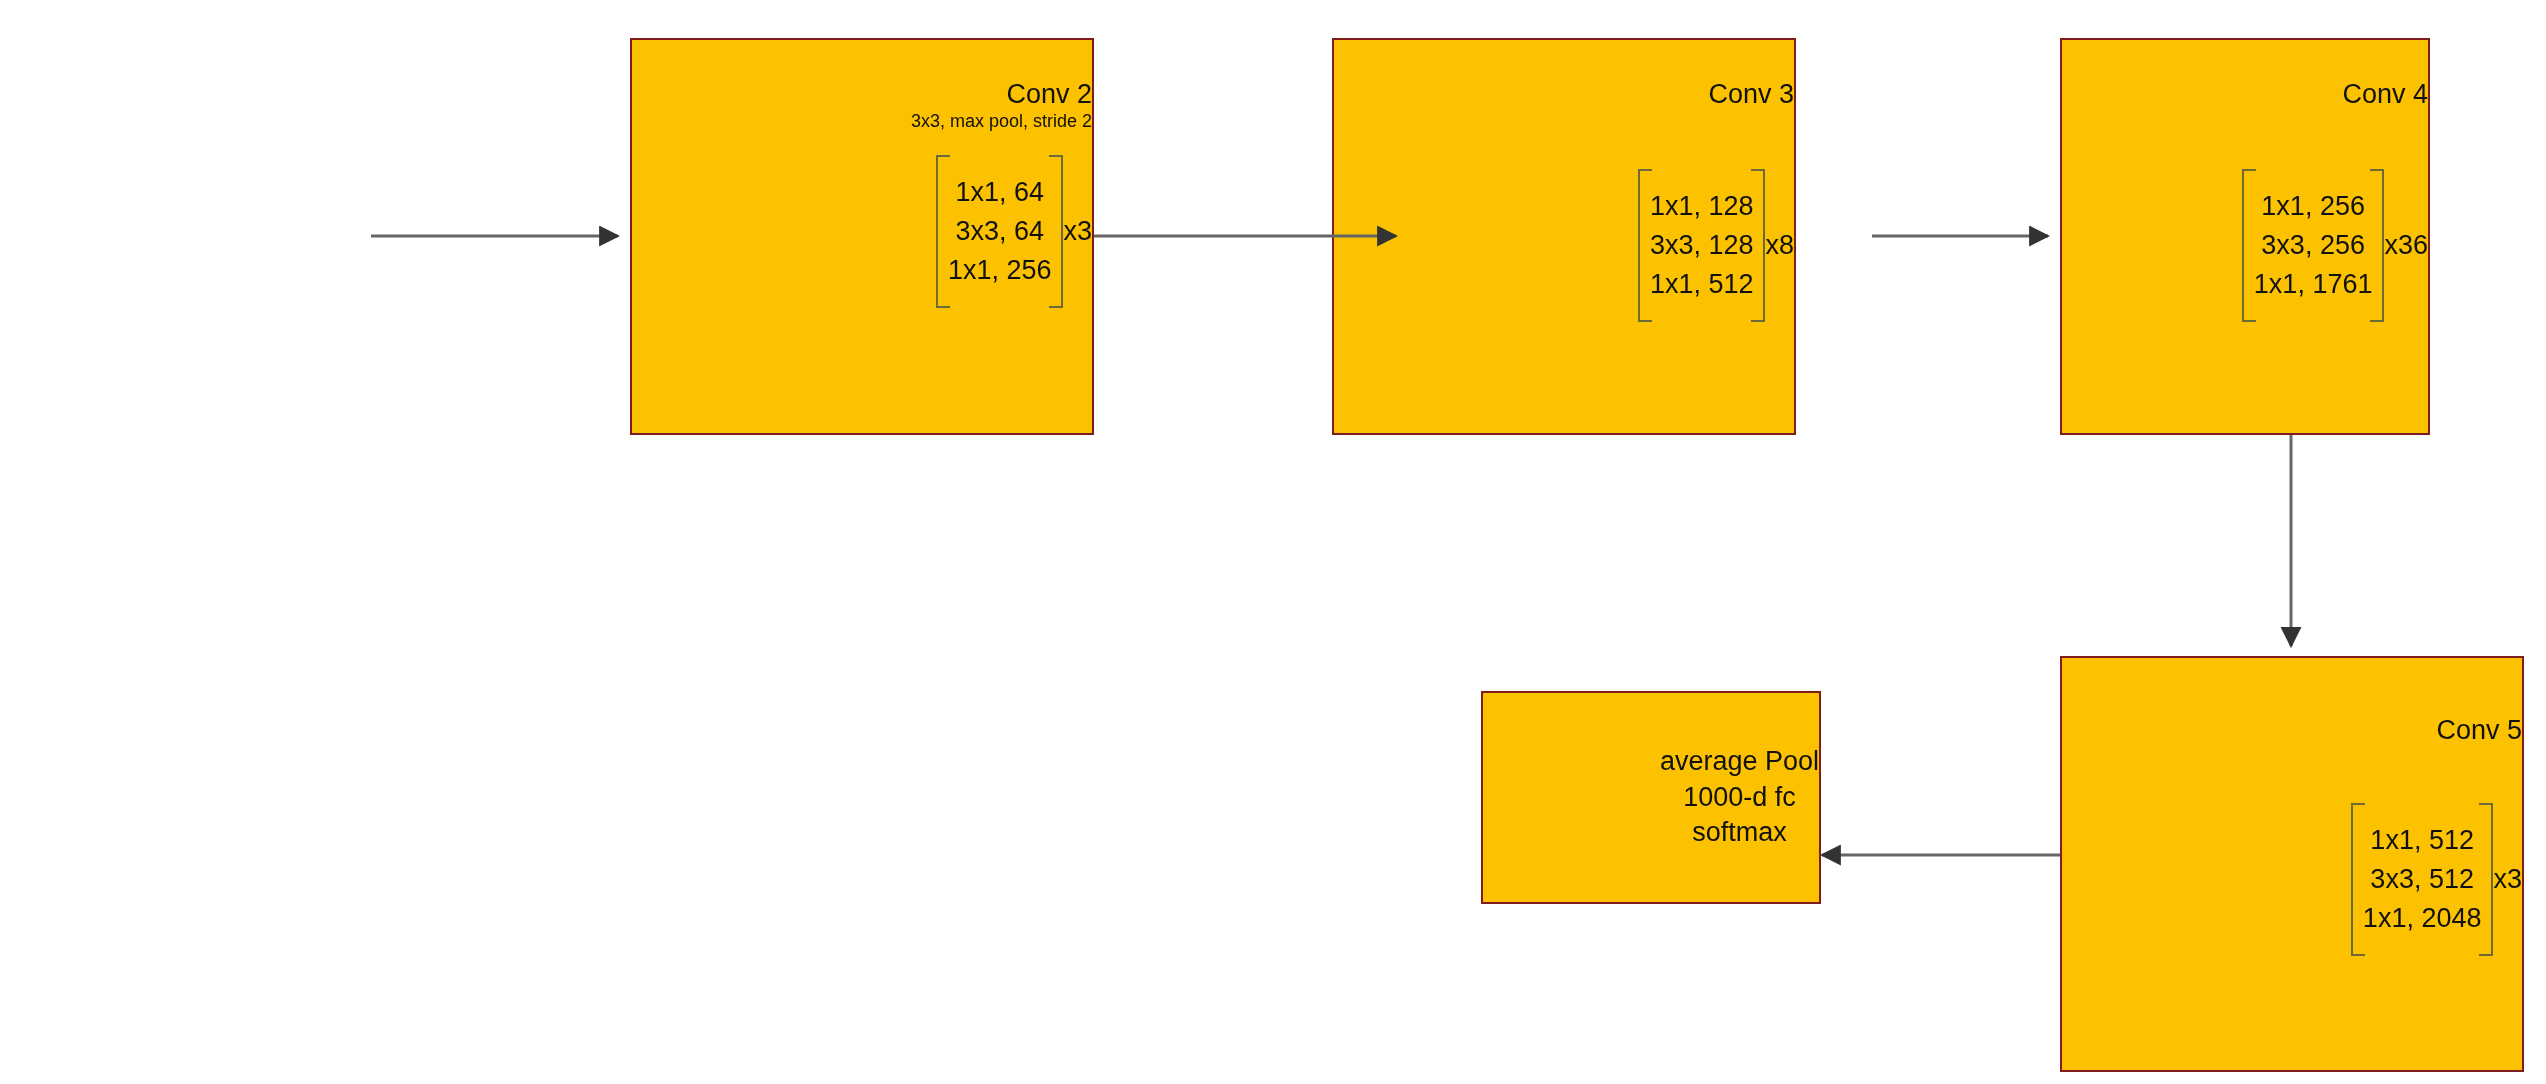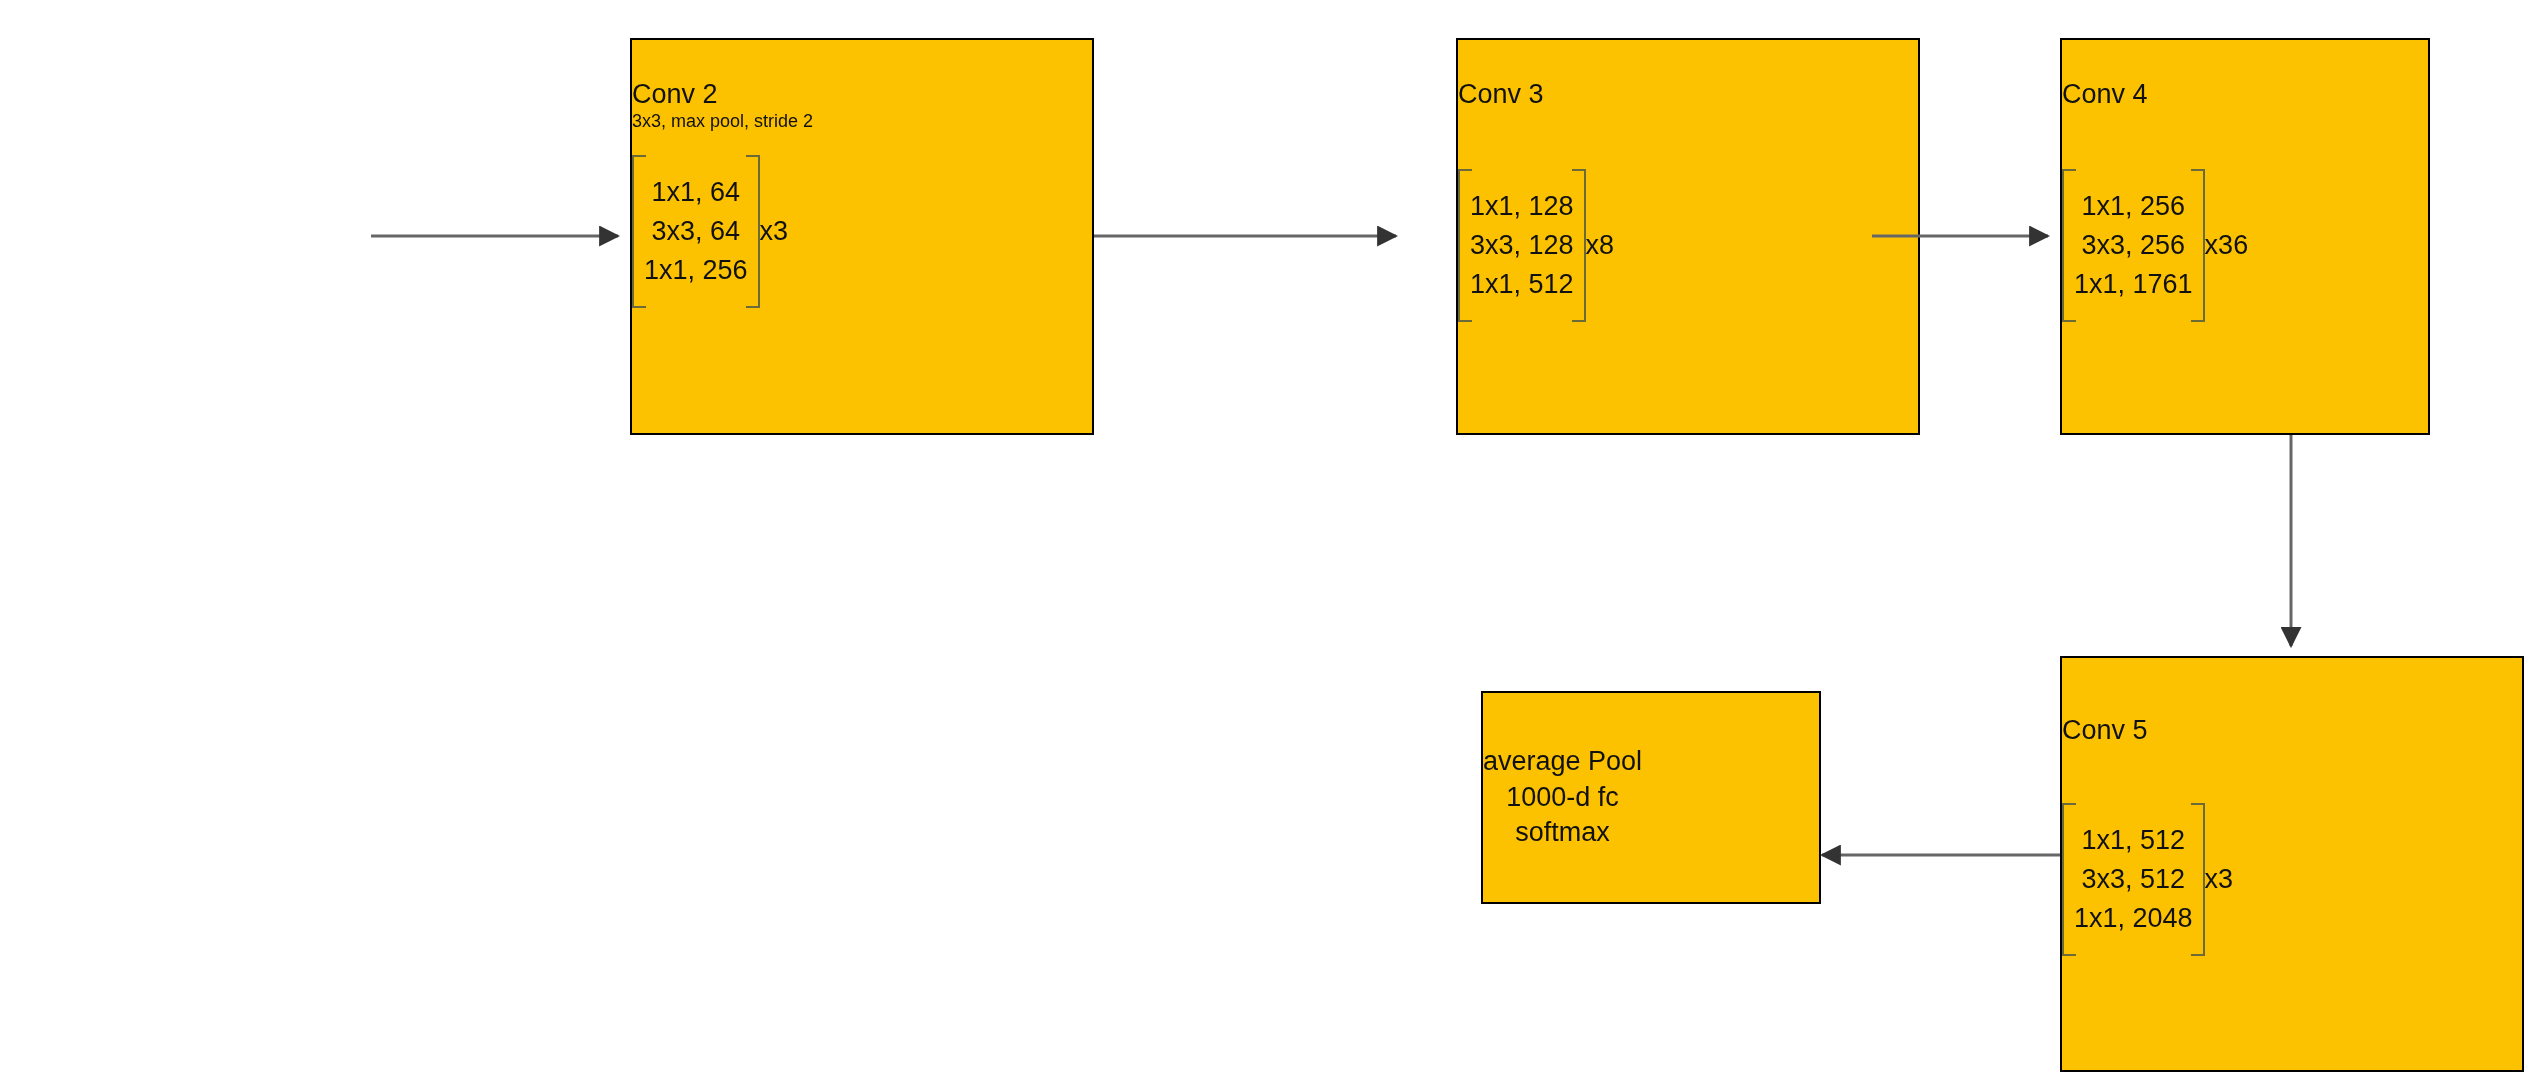--- a/index.html
+++ b/index.html
@@ -13,24 +13,24 @@
     width: 2546px;
     height: 1084px;
     background: #ffffff;
     overflow: hidden;
     font-family: "Liberation Sans", sans-serif;
   }
   .node {
     position: absolute;
     box-sizing: border-box;
     background: #fcc200;
-    border: 2px solid #000000;
+    border: 2px solid #7f1d1d;
     display: flex;
     flex-direction: column;
-    align-items: flex-start;
+    align-items: flex-end;
     color: #111111;
   }
   .node-title {
     font-size: 27px;
     line-height: 1.22;
     text-align: center;
     white-space: pre;
   }
   .node-sub {
     font-size: 18px;
@@ -115,21 +115,21 @@
         <span class="cap-tr"></span>
           <span class="cap-br"></span>
         <div class="brow">1x1, 64</div>
         <div class="brow">3x3, 64</div>
         <div class="brow">1x1, 256</div>
       </div>
       <div class="multiplier">x3</div>
     </div>
   </div>
 
-  <div class="node" style="left:1456px; top:38px; width:464px; height:397px; padding-top:38px;">
+  <div class="node" style="left:1332px; top:38px; width:464px; height:397px; padding-top:38px;">
     <div class="node-title">Conv 3</div>
     <div class="stack" style="margin-top:58px;">
       <div class="bracketed">
         <span class="cap-tr"></span>
           <span class="cap-br"></span>
         <div class="brow">1x1, 128</div>
         <div class="brow">3x3, 128</div>
         <div class="brow">1x1, 512</div>
       </div>
       <div class="multiplier">x8</div>

